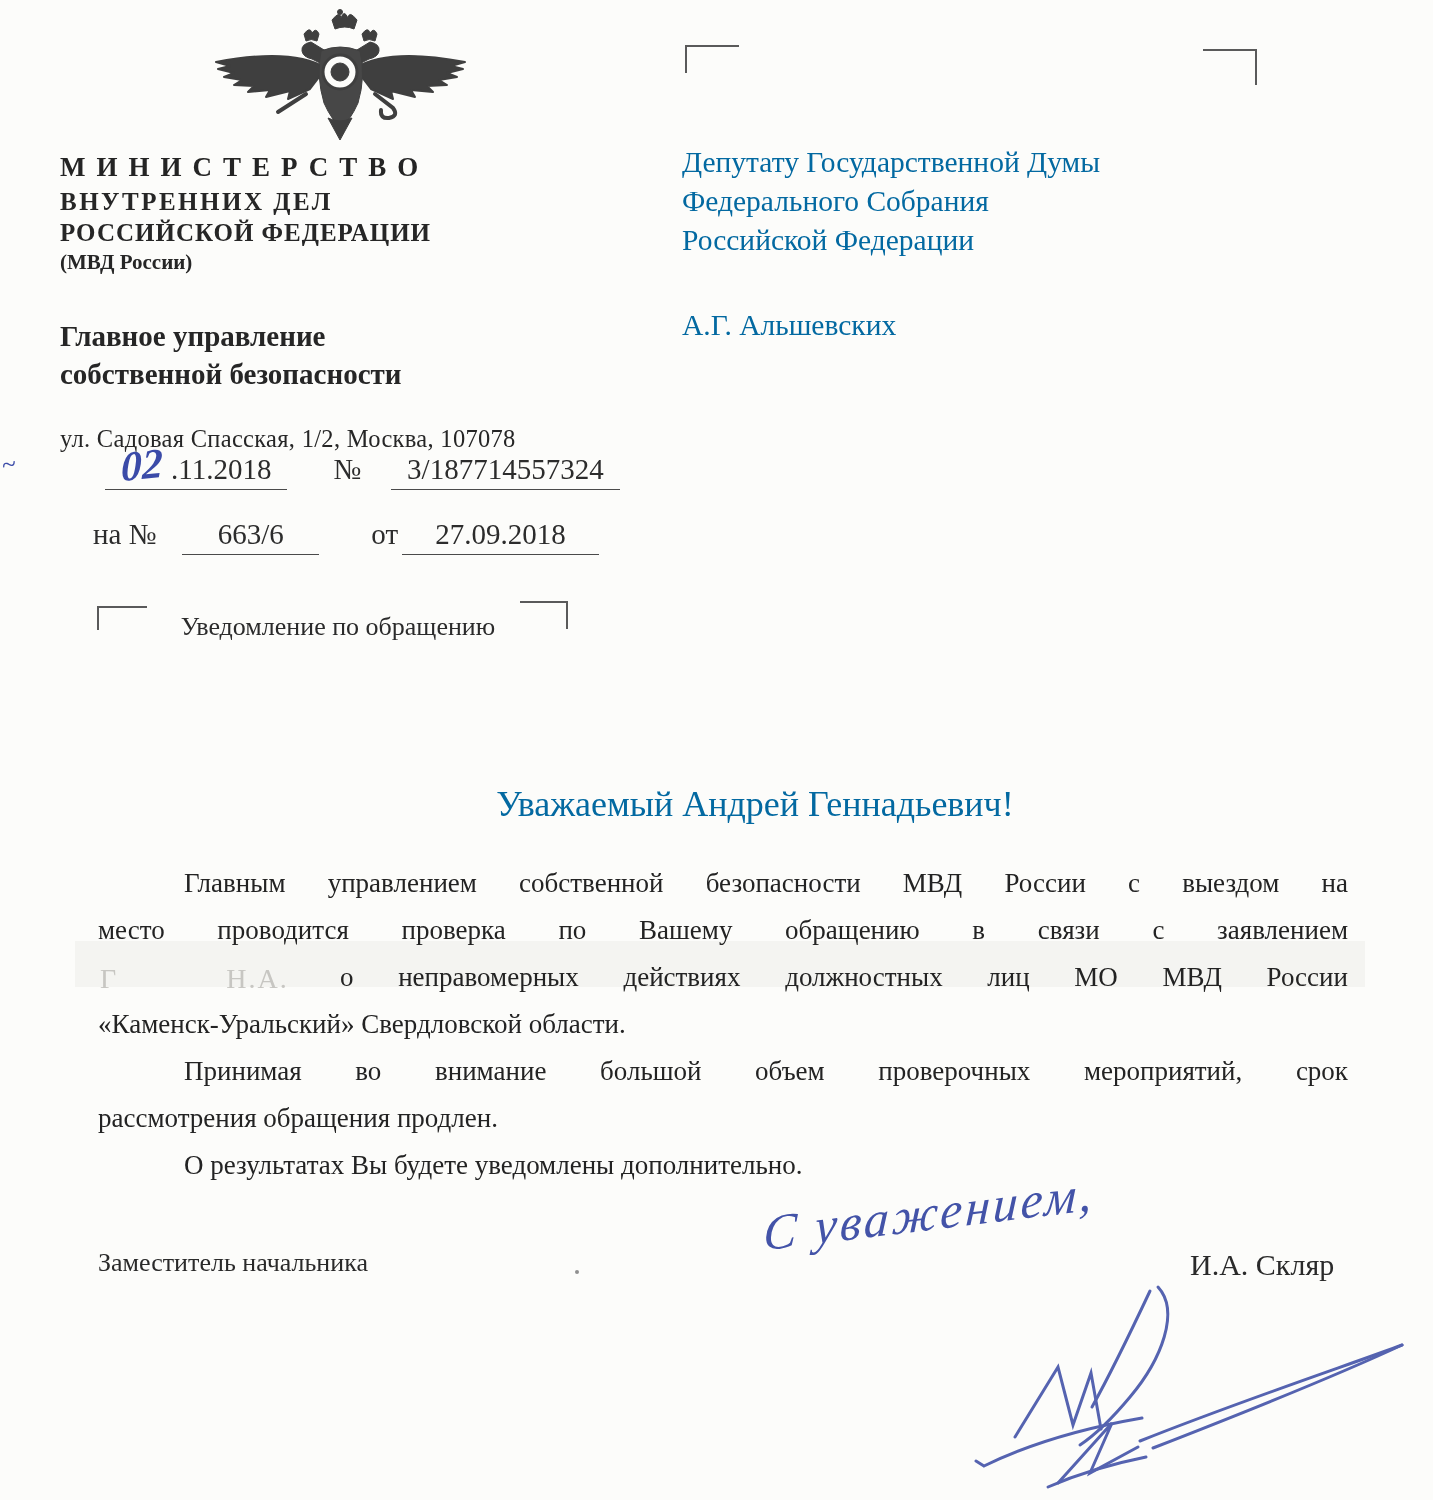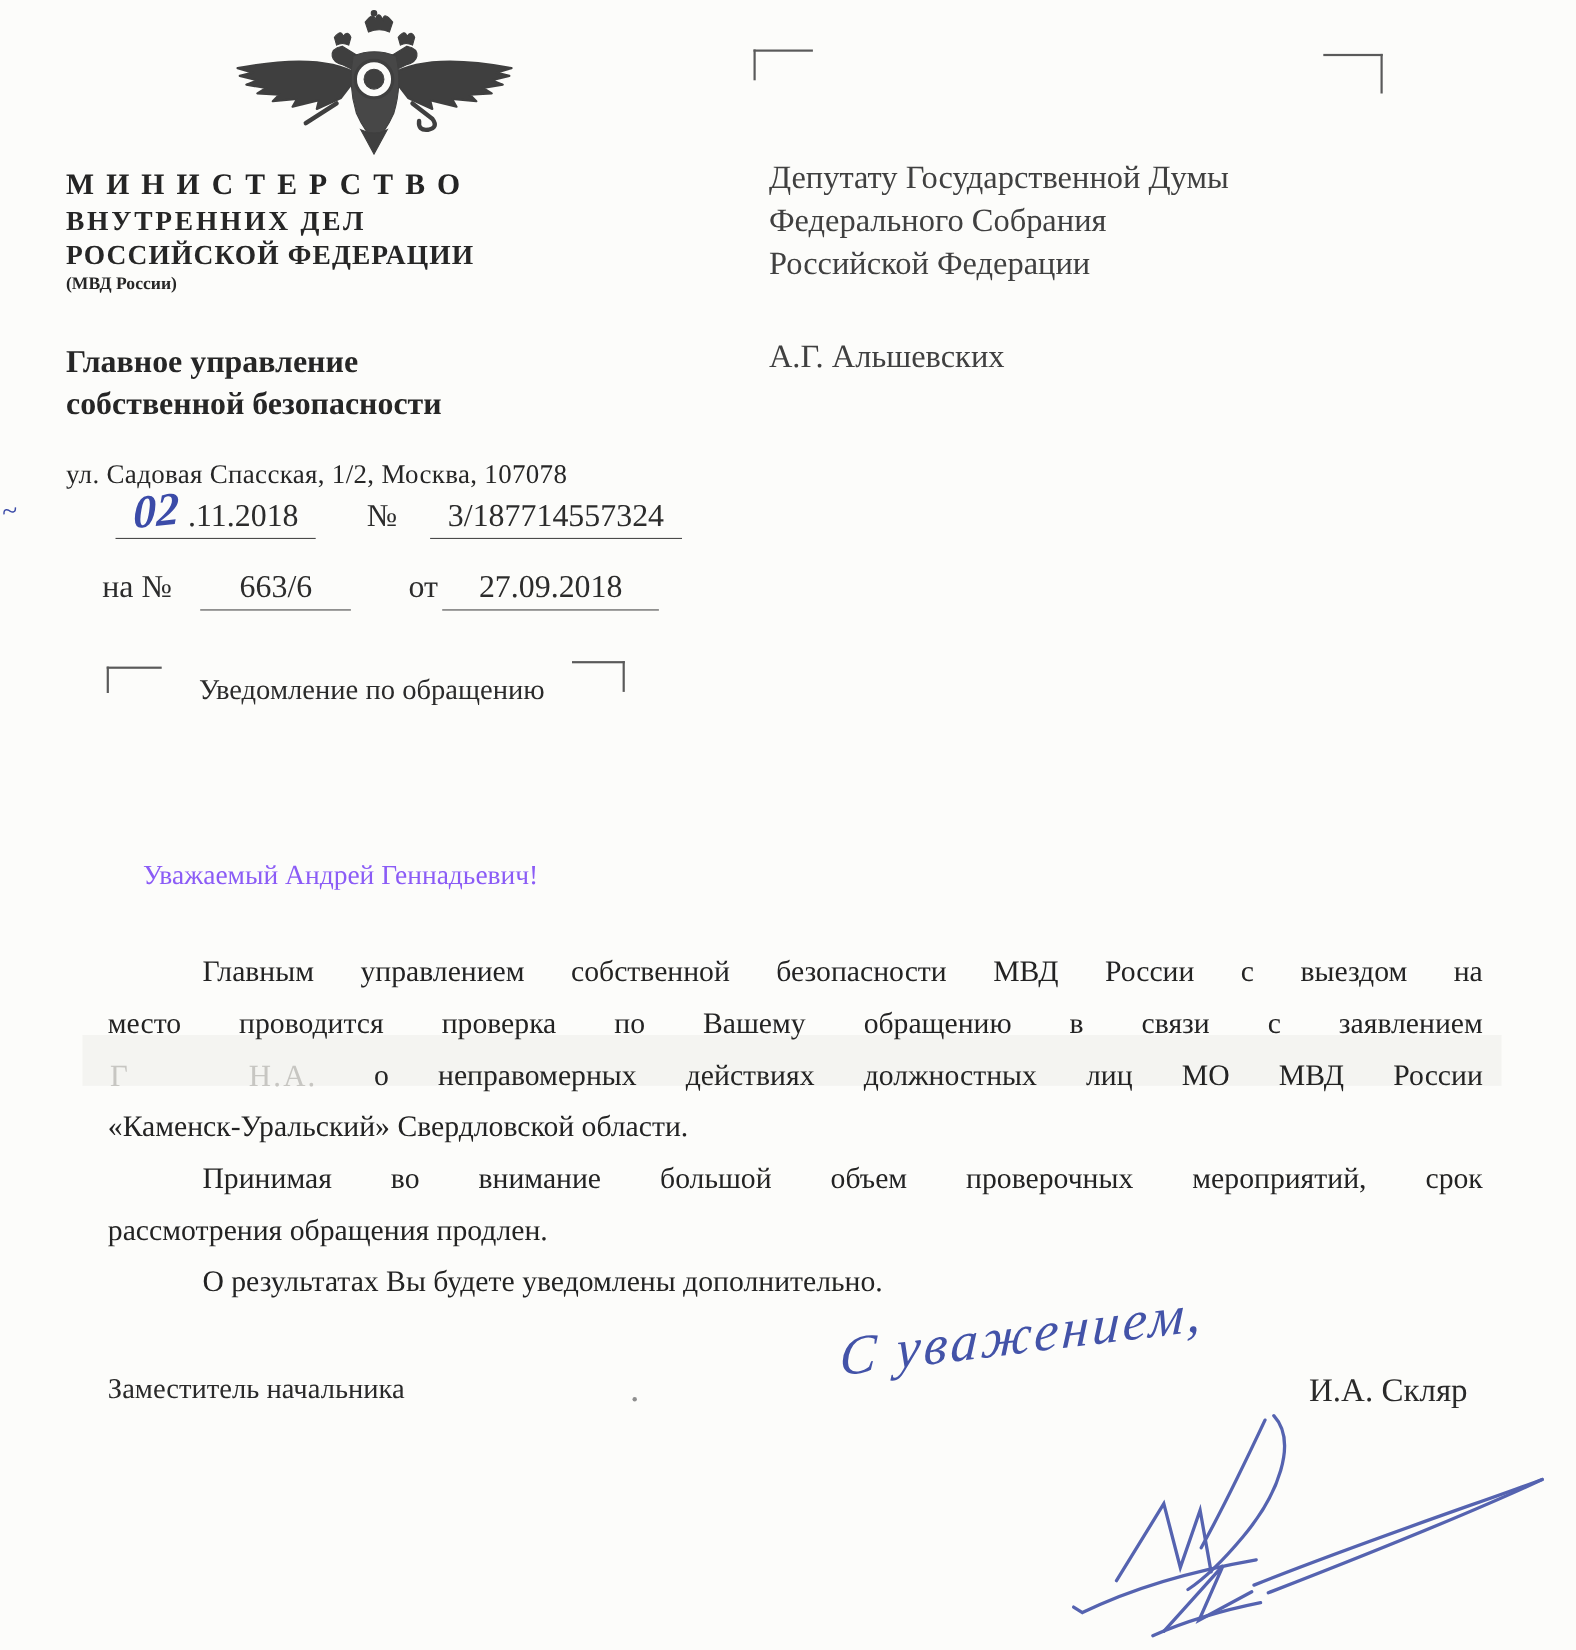--- a/index.html
+++ b/index.html
@@ -12,21 +12,21 @@
     overflow: hidden;
   }
   .abs { position: absolute; }
 
   
   .letterhead { left: 60px; top: 0; width: 560px; }
   .emblem-wrap { margin: 6px auto 8px; width: 265px; height: 138px; }
   .min-line1 { font-weight: bold; font-size: 27px; letter-spacing: 11px; color: #242424; margin-top: 6px; }
   .min-line2 { font-weight: bold; font-size: 25px; letter-spacing: 2.5px; margin-top: 5px; }
   .min-line3 { font-weight: bold; font-size: 25px; letter-spacing: 1px; margin-top: 3px; }
-  .min-line4 { font-weight: bold; font-size: 16px; margin-top: 3px; font-family: Liberation Serif, serif; }
+  .min-line4 { font-weight: bold; font-size: 21px; margin-top: 3px; font-family: Liberation Serif, serif; }
   .dept { font-weight: bold; font-size: 29px; margin-top: 42px; line-height: 38px; }
   .addr { font-size: 24.5px; margin-top: 32px; letter-spacing: 0.3px; }
 
   
   .ref-row { position: absolute; display: flex; align-items: baseline; font-size: 29px; color: #2c2c2c; }
   .u { display: inline-block; border-bottom: 1.6px solid #4a4a4a; padding: 0 16px 3px; text-align: center; }
   .ink-hand {
     display: inline-block;
     font-style: italic; font-weight: bold;
     font-size: 42px; color: #3b4ba8;
@@ -34,28 +34,28 @@
     margin-right: 8px; line-height: 30px;
   }
   .sp { display: inline-block; }
 
   
   .corner { position: absolute; width: 52px; height: 26px; }
   .corner.tl { border-top: 2px solid #5a5a5a; border-left: 2px solid #5a5a5a; }
   .corner.tr { border-top: 2px solid #5a5a5a; border-right: 2px solid #5a5a5a; }
 
   
-  .recipient { left: 699px; top: 143px; width: 620px; font-size: 29.5px; line-height: 39px; color: #404040; }
+  .recipient { left: 682px; top: 143px; width: 620px; font-size: 29.5px; line-height: 39px; color: #0369a1; }
   .recipient-name { margin-top: 46px; }
 
   
   .subject { left: 108px; top: 612px; width: 460px; text-align: center; font-size: 26px; color: #2b2b2b; }
 
   
-  .salutation { left: 130px; top: 783px; width: 1250px; font-size: 25px; color: #8b5cf6; }
+  .salutation { left: 130px; top: 783px; width: 1250px; text-align: center; font-size: 36px; color: #0369a1; }
   .body-block { left: 98px; top: 860px; width: 1250px; font-size: 27px; color: #232323; }
   .bline { line-height: 47px; height: 47px; white-space: nowrap; }
   .jline { text-align: justify; text-align-last: justify; white-space: normal; }
   .indent { text-indent: 86px; }
   .pad-redact { padding-left: 242px; }
 
   
   .scan-band { position: absolute; background: #ecebe7; opacity: 0.5; }
   .ghost { position: absolute; color: #c7c6c2; font-size: 28px; white-space: pre; letter-spacing: 2px; }
   .dot { position: absolute; width: 4px; height: 4px; border-radius: 50%; background: #8f8f8f; }

